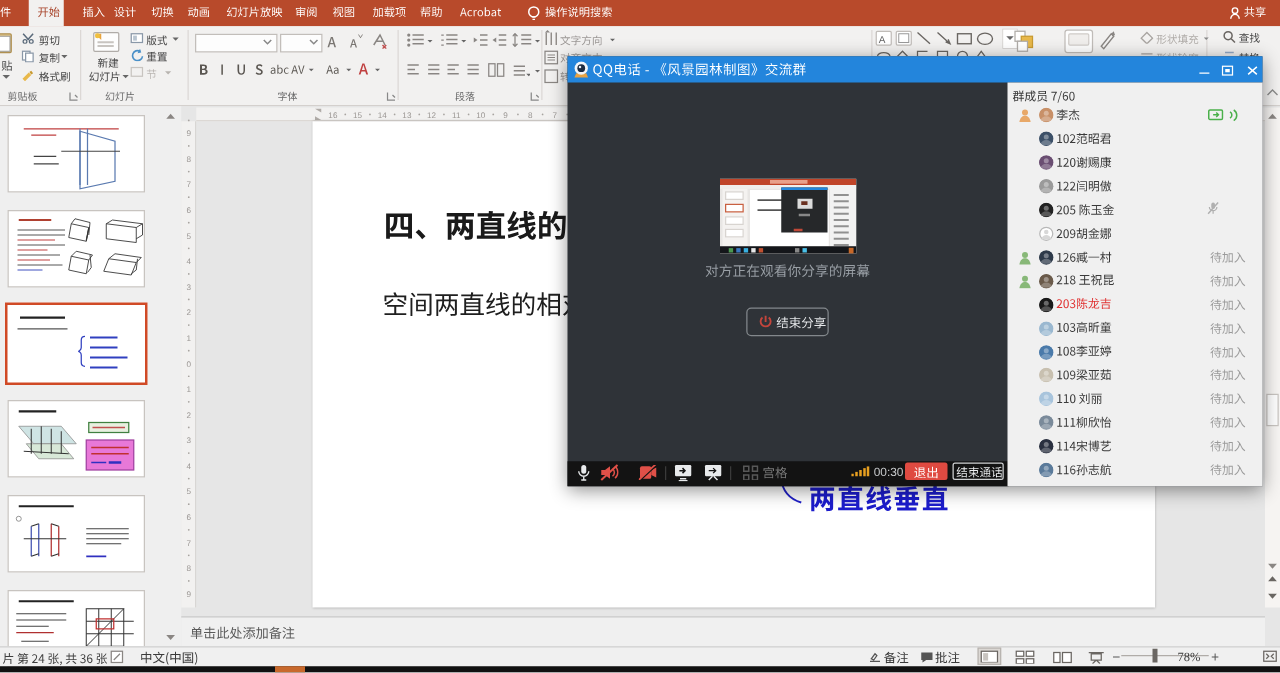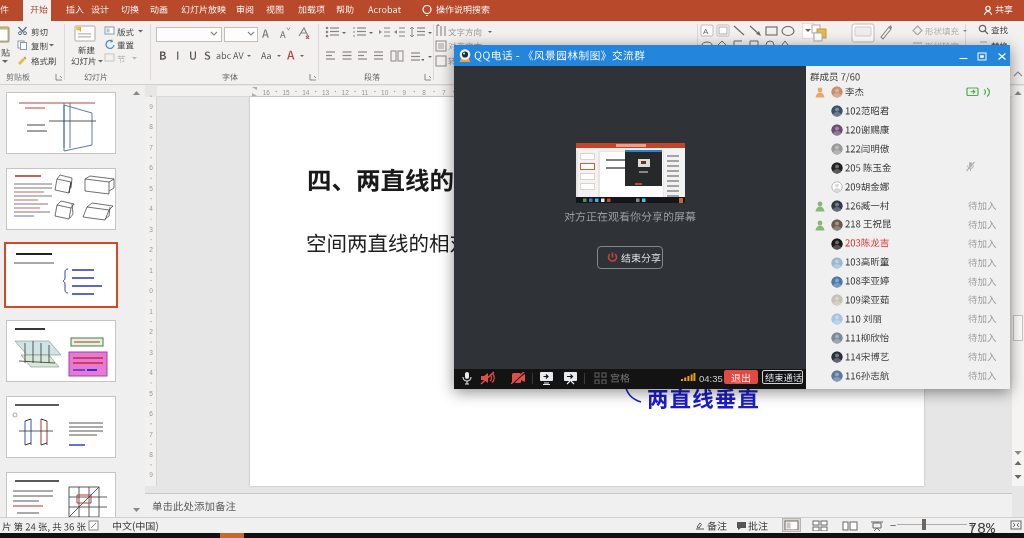--- a/index.html
+++ b/index.html
@@ -639,21 +639,21 @@
     <path d="M1 2h12M7 2v1M3 3h8v5H3zM7 8l-3 3M7 8l3 3" stroke="#6a6662" fill="none"></path>
   </svg>
 <svg style="position:absolute;left:890px;top:520px;overflow:visible" width="8" height="14">
     <path d="M0.4 6H5.7V5.2H0.4Z" fill="#555"></path>
   </svg>
 <div style="position:absolute;left:897px;top:524px;width:70px;height:1px;background:#b0aca8"></div>
 <div style="position:absolute;left:922px;top:519px;width:4px;height:11px;background:#6a6662"></div>
 <svg style="position:absolute;left:969px;top:520px;overflow:visible" width="8" height="14">
     <path d="M2.7 8.4H3.5V6H5.7V5.2H3.5V2.8H2.7V5.2H0.4V6H2.7Z" fill="#555"></path>
   </svg>
-<div style="position:absolute;left:968px;top:521px;font-family:Liberation Mono, monospace;font-size:15px;color:#3a3a3a">78%</div>
+<div style="position:absolute;left:942px;top:521px;font-family:Liberation Serif, serif;font-size:10px;color:#3a3a3a">78%</div>
 <svg style="position:absolute;left:1010px;top:519px;" width="12" height="12">
     <rect x="1" y="2" width="10" height="8" fill="none" stroke="#6a6662"></rect>
     <path d="M3 4l2 2-2 2M9 4L7 6l2 2" stroke="#6a6662" fill="none"></path>
   </svg>
 <div style="position:absolute;left:0px;top:533px;width:1024px;height:5px;background:#111"></div>
 <div style="position:absolute;left:220px;top:533px;width:24px;height:5px;background:#c8692c"></div>
 <div style="position:absolute;left:454px;top:45px;width:556px;height:344px;box-shadow:0 3px 14px rgba(0,0,0,.45)">
     <div style="position:absolute;left:0;top:0;width:556px;height:344px;background:#2f3338"></div>
     <div style="position:absolute;left:0;top:0;width:556px;height:21px;background:#2385dc"></div>
   </div>
@@ -771,21 +771,21 @@
   </svg>
 <svg style="position:absolute;left:681px;top:373px;" width="15" height="9">
     <g fill="#e8a020">
       <rect x="0" y="6" width="2" height="2"></rect>
       <rect x="3.2" y="4.5" width="2" height="3.5"></rect>
       <rect x="6.4" y="3" width="2" height="5"></rect>
       <rect x="9.6" y="1.5" width="2" height="6.5"></rect>
       <rect x="12.4" y="0" width="2" height="8"></rect>
     </g>
   </svg>
-<div style="position:absolute;left:699px;top:372.5px;font-family:'Liberation Sans';font-size:9.5px;color:#c8cacc">04:35</div>
+<div style="position:absolute;left:699px;top:372.5px;font-family:'Liberation Sans';font-size:9.5px;color:#c8cacc">00:30</div>
 <div style="position:absolute;left:724px;top:370px;width:34px;height:14px;background:#df4a41;border-radius:2px"></div>
 <svg style="position:absolute;left:731px;top:372.5px;overflow:visible" width="22" height="13">
     <path d="M0.8 1.2C1.4 1.7 2 2.4 2.3 2.9L2.9 2.4C2.6 1.9 1.9 1.3 1.4 0.8ZM7.8 3V4H4.7V3ZM7.8 2.4H4.7V1.5H7.8ZM3.8 8C4 7.8 4.4 7.7 6.4 7.1C6.4 7 6.4 6.7 6.4 6.5L4.7 7V4.6H8.5V0.9H3.9V6.6C3.9 7.1 3.7 7.3 3.5 7.4C3.6 7.5 3.8 7.8 3.8 8ZM5.6 5.3C6.7 6.1 8 7.2 8.6 7.9L9.1 7.5C8.8 7.1 8.2 6.6 7.7 6.1C8.2 5.8 8.8 5.4 9.3 5L8.7 4.6C8.3 4.9 7.7 5.4 7.2 5.7C6.8 5.4 6.5 5.2 6.1 4.9ZM2.6 4H0.5V4.7H1.9V7.8C1.4 7.9 0.9 8.3 0.4 8.8L0.9 9.4C1.4 8.8 1.9 8.3 2.3 8.3C2.5 8.3 2.8 8.6 3.3 8.8C4 9.2 4.8 9.3 6 9.3C7 9.3 8.7 9.3 9.4 9.2C9.5 9 9.6 8.7 9.6 8.5C8.7 8.6 7.2 8.7 6 8.7C4.9 8.7 4.1 8.6 3.4 8.2C3 8 2.8 7.8 2.6 7.7Z M11 5.4V9H18.1V9.6H19V5.4H18.1V8.3H15.4V4.8H18.6V1.3H17.7V4H15.4V0.4H14.6V4H12.3V1.3H11.5V4.8H14.6V8.3H11.9V5.4Z" fill="#ffffff"></path>
   </svg>
 <div style="position:absolute;left:762px;top:370px;width:41px;height:14px;border:1px solid #d0d2d4;border-radius:2px"></div>
 <svg style="position:absolute;left:765px;top:372.8px;overflow:visible" width="39" height="12">
     <path d="M0.3 7.7 0.4 8.4C1.4 8.2 2.6 7.9 3.8 7.7L3.7 7C2.5 7.3 1.2 7.6 0.3 7.7ZM0.5 4.2C0.7 4.1 0.9 4.1 2.1 4C1.7 4.5 1.3 5 1.1 5.2C0.8 5.5 0.6 5.7 0.4 5.8C0.4 6 0.5 6.3 0.6 6.5C0.8 6.4 1.1 6.3 3.7 5.8C3.7 5.7 3.7 5.4 3.7 5.2L1.6 5.5C2.4 4.7 3.1 3.7 3.7 2.7L3.1 2.3C2.9 2.7 2.7 3 2.5 3.3L1.3 3.4C1.8 2.7 2.4 1.7 2.8 0.7L2.1 0.4C1.7 1.5 1 2.7 0.8 3C0.6 3.3 0.4 3.5 0.3 3.5C0.4 3.7 0.5 4.1 0.5 4.2ZM5.9 0.4V1.6H3.8V2.3H5.9V3.7H4V4.4H8.6V3.7H6.7V2.3H8.8V1.6H6.7V0.4ZM4.3 5.4V8.9H4.9V8.5H7.7V8.9H8.4V5.4ZM4.9 7.9V6H7.7V7.9Z M10.6 3V5.7H13.2C12.3 6.7 11 7.6 9.7 8C9.8 8.2 10 8.4 10.2 8.6C11.4 8.1 12.7 7.3 13.6 6.2V8.9H14.3V6.2C15.2 7.2 16.5 8.1 17.8 8.6C17.9 8.4 18.1 8.2 18.3 8C17 7.6 15.6 6.7 14.7 5.7H17.3V3H14.3V2H17.9V1.4H14.3V0.4H13.6V1.4H10V2H13.6V3ZM11.3 3.7H13.6V5.1H11.3ZM14.3 3.7H16.6V5.1H14.3Z M19.2 1.1C19.8 1.6 20.5 2.3 20.8 2.7L21.3 2.3C21 1.9 20.2 1.2 19.7 0.7ZM21 3.9H19V4.5H20.3V7.2C19.9 7.3 19.4 7.7 19 8.3L19.4 8.8C19.9 8.2 20.3 7.7 20.6 7.7C20.9 7.7 21.2 8 21.6 8.2C22.2 8.6 23 8.7 24.1 8.7C25.1 8.7 26.8 8.7 27.4 8.6C27.4 8.4 27.5 8.1 27.6 7.9C26.7 8 25.2 8.1 24.1 8.1C23.1 8.1 22.3 8 21.7 7.7C21.4 7.4 21.2 7.3 21 7.2ZM22 0.7V1.3H25.9C25.5 1.6 25.1 1.8 24.6 2.1C24.1 1.9 23.7 1.7 23.2 1.5L22.8 1.9C23.4 2.1 24 2.4 24.6 2.7H22V7.5H22.6V6H24.2V7.5H24.8V6H26.5V6.8C26.5 6.9 26.4 7 26.3 7C26.2 7 25.8 7 25.4 7C25.4 7.1 25.5 7.4 25.5 7.5C26.2 7.5 26.6 7.5 26.8 7.4C27.1 7.3 27.1 7.2 27.1 6.8V2.7H25.9C25.7 2.6 25.5 2.5 25.2 2.3C25.9 2 26.6 1.5 27.1 1L26.7 0.7L26.6 0.7ZM26.5 3.2V4.1H24.8V3.2ZM22.6 4.6H24.2V5.4H22.6ZM22.6 4.1V3.2H24.2V4.1ZM26.5 4.6V5.4H24.8V4.6Z M28.8 1C29.3 1.5 29.9 2.1 30.2 2.4L30.6 1.9C30.3 1.6 29.7 1 29.3 0.6ZM31.8 5.5V8.9H32.5V8.5H35.6V8.9H36.3V5.5H34.4V3.9H36.8V3.2H34.4V1.4C35.1 1.3 35.8 1.2 36.3 1L35.8 0.4C34.8 0.8 32.9 1.1 31.3 1.2C31.4 1.4 31.5 1.7 31.5 1.8C32.2 1.7 32.9 1.7 33.7 1.6V3.2H31.3V3.9H33.7V5.5ZM32.5 7.9V6.1H35.6V7.9ZM28.3 3.3V4H29.6V7.2C29.6 7.6 29.3 8 29.1 8.1C29.2 8.2 29.4 8.5 29.5 8.7C29.6 8.5 29.9 8.3 31.5 7C31.4 6.9 31.3 6.6 31.2 6.5L30.3 7.2V3.3Z" fill="#f0f2f4"></path>
   </svg>
 <div style="position:absolute;left:806px;top:66px;width:204px;height:323px;background:#f0f0f0"></div>
 <svg style="position:absolute;left:810px;top:71.5px;overflow:visible" width="52" height="12">

